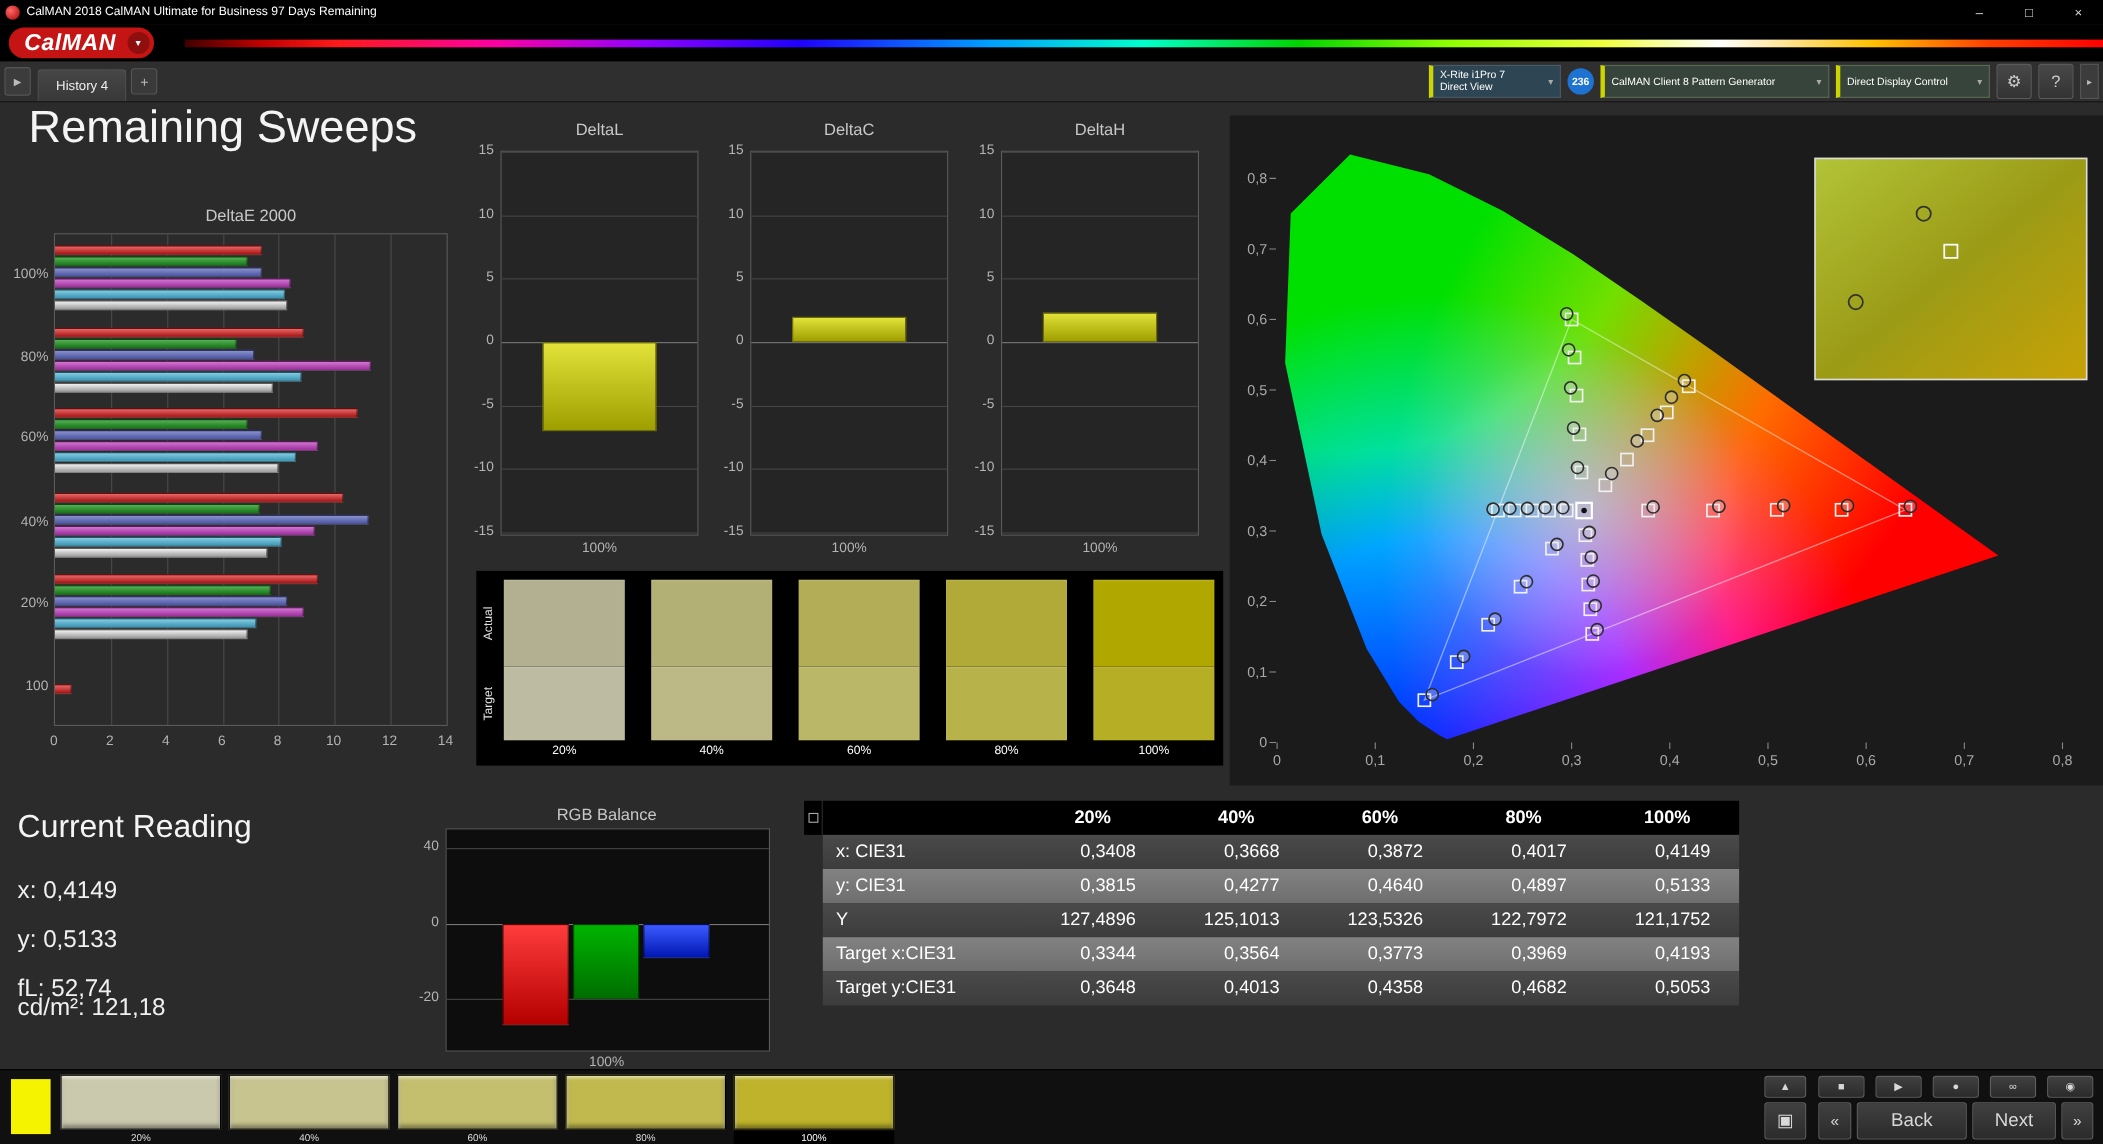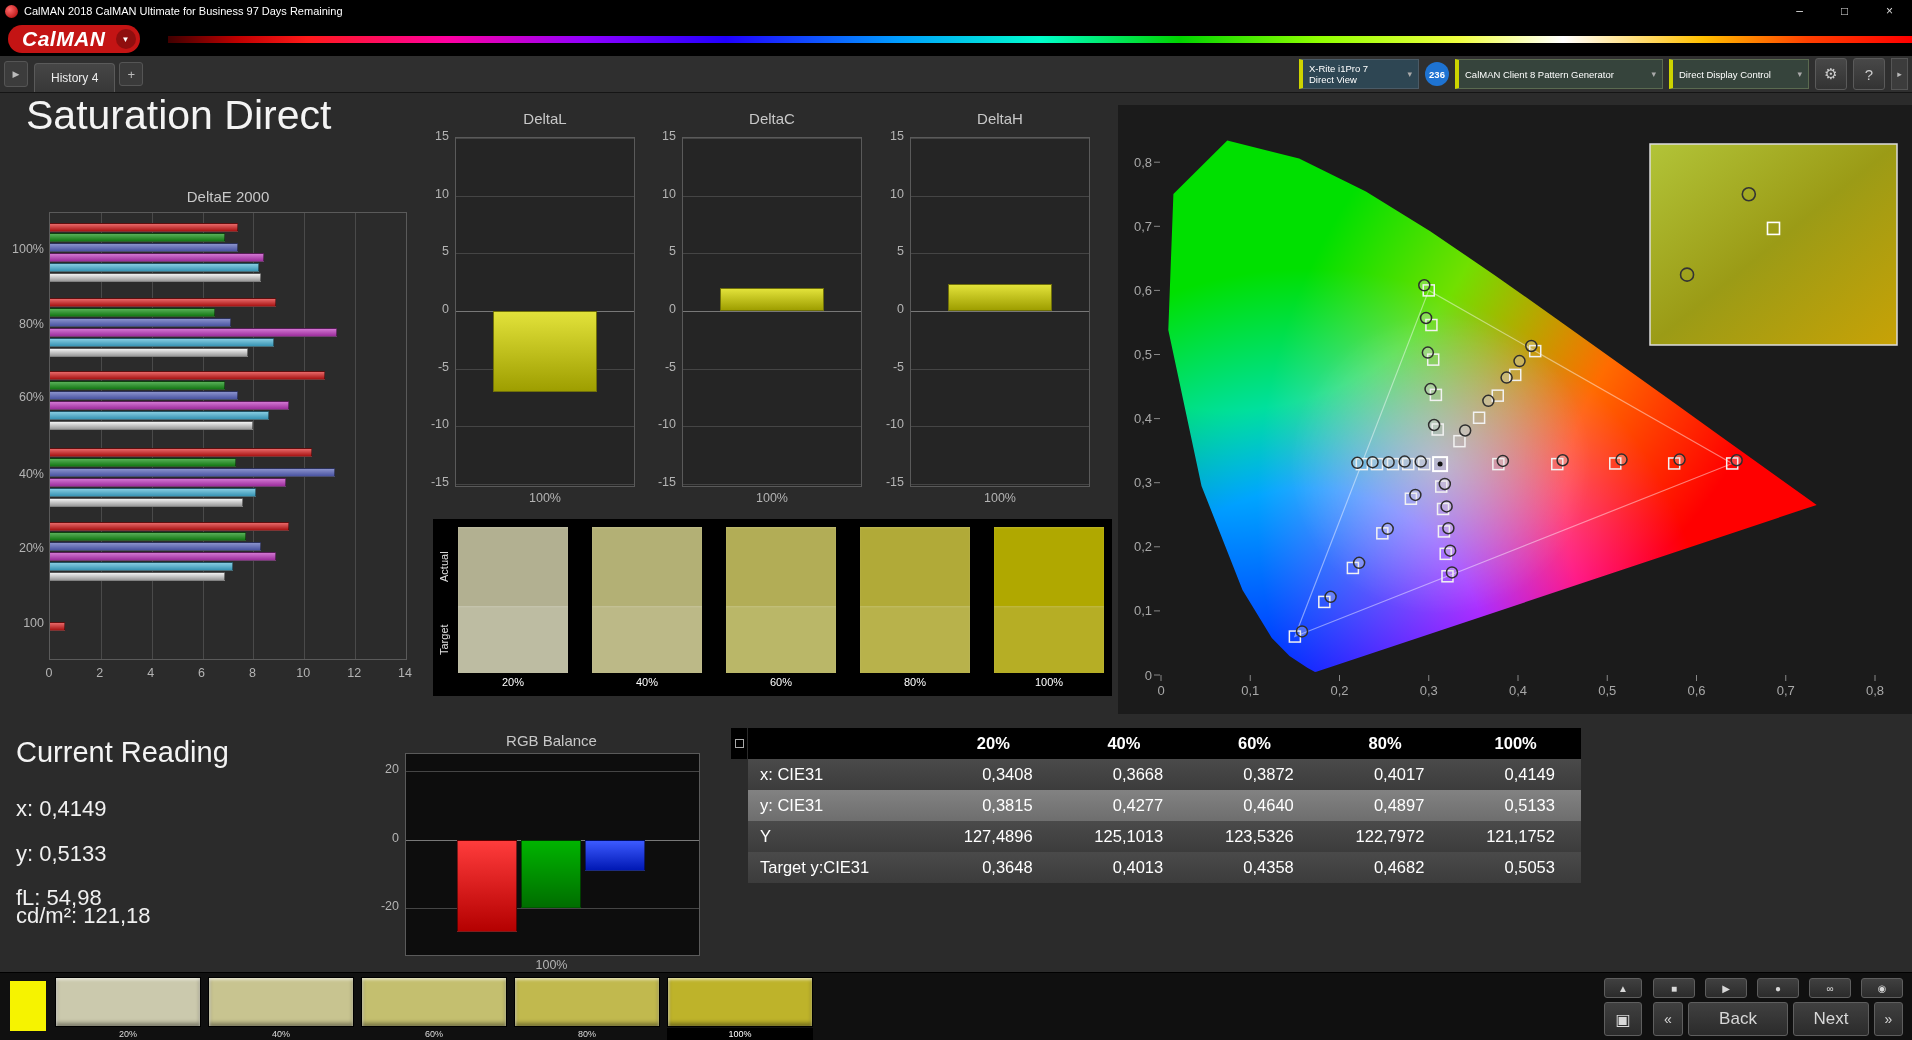--- a/index.html
+++ b/index.html
@@ -150,21 +150,21 @@
       <div class="sqbtn">
         <span>⚙</span>
       </div>
       <div class="sqbtn">
         <span>?</span>
       </div>
       <div class="edgebtn">▸</div>
     </div>
   </div>
 
-  <div class="page-title">Saturation Direct</div>
+  <div class="page-title">Remaining Sweeps</div>
 
   <div class="chart-title" style="left:49px;top:188px;width:358px;">DeltaE 2000</div>
   <div class="deltae-plot">
       <div class="grid-v" style="left: 50.8571px;"></div>
       <div class="grid-v" style="left: 101.714px;"></div>
       <div class="grid-v" style="left: 152.571px;"></div>
       <div class="grid-v" style="left: 203.429px;"></div>
       <div class="grid-v" style="left: 254.286px;"></div>
       <div class="grid-v" style="left: 305.143px;"></div>
       <div class="cluster" style="top: 9.5px;">
@@ -409,21 +409,21 @@
         <line x1="667.7500000000001" y1="570" x2="667.7500000000001" y2="576" stroke="#888" stroke-width="1"></line>
         <text x="667.7500000000001" y="590" fill="#a8a8a8" font-size="13" text-anchor="middle">0,7</text>
         <line x1="757" y1="570" x2="757" y2="576" stroke="#888" stroke-width="1"></line>
         <text x="757" y="590" fill="#a8a8a8" font-size="13" text-anchor="middle">0,8</text>
       </svg>
   </div>
 
   <div class="reading-title">Current Reading</div>
   <div class="reading-line" style="top:796px;">x: 0,4149</div>
   <div class="reading-line" style="top:841px;">y: 0,5133</div>
-  <div class="reading-line" style="top:885px;">fL: 54,98</div>
+  <div class="reading-line" style="top:885px;">fL: 52,74</div>
   <div class="reading-line" style="top:903px;">cd/m²: 121,18</div>
 
   <div class="chart-title" style="left:405px;top:732px;width:293px;">RGB Balance</div>
   <div class="rgb-box">
       <div class="grid-h" style="top: 17.1552px;"></div>
       <div class="grid-h zero-line" style="top: 85.7759px;"></div>
       <div class="grid-h" style="top: 154.397px;"></div>
       <div class="rgb-bar" style="left: 51px; width: 60px; top: 85.7759px; height: 92.6379px; background: linear-gradient(rgb(255, 60, 60), rgb(180, 0, 0));"></div>
       <div class="rgb-bar" style="left: 115px; width: 60px; top: 85.7759px; height: 68.6207px; background: linear-gradient(rgb(0, 180, 0), rgb(0, 110, 0));"></div>
       <div class="rgb-bar" style="left: 179px; width: 60px; top: 85.7759px; height: 30.8793px; background: linear-gradient(rgb(60, 90, 255), rgb(0, 24, 180));"></div>
@@ -458,20 +458,28 @@
         <div class="tcv">0,4897</div>
         <div class="tcv">0,5133</div>
       </div>
       <div class="trow dark">
         <div class="tc0">Y</div>
         <div class="tcv">127,4896</div>
         <div class="tcv">125,1013</div>
         <div class="tcv">123,5326</div>
         <div class="tcv">122,7972</div>
         <div class="tcv">121,1752</div>
+      </div>
+      <div class="trow light">
+        <div class="tc0">Target x:CIE31</div>
+        <div class="tcv">0,3344</div>
+        <div class="tcv">0,3564</div>
+        <div class="tcv">0,3773</div>
+        <div class="tcv">0,3969</div>
+        <div class="tcv">0,4193</div>
       </div>
       <div class="trow dark">
         <div class="tc0">Target y:CIE31</div>
         <div class="tcv">0,3648</div>
         <div class="tcv">0,4013</div>
         <div class="tcv">0,4358</div>
         <div class="tcv">0,4682</div>
         <div class="tcv">0,5053</div>
       </div>
     </div>
@@ -529,16 +537,16 @@
     <div class="axis-label" style="left: 646px; top: 359.667px; width: 30px; text-align: right;">-5</div>
     <div class="axis-label" style="left: 646px; top: 417.333px; width: 30px; text-align: right;">-10</div>
     <div class="axis-label" style="left: 646px; top: 475px; width: 30px; text-align: right;">-15</div>
     <div class="axis-label" style="left: 874px; top: 129px; width: 30px; text-align: right;">15</div>
     <div class="axis-label" style="left: 874px; top: 186.667px; width: 30px; text-align: right;">10</div>
     <div class="axis-label" style="left: 874px; top: 244.333px; width: 30px; text-align: right;">5</div>
     <div class="axis-label" style="left: 874px; top: 302px; width: 30px; text-align: right;">0</div>
     <div class="axis-label" style="left: 874px; top: 359.667px; width: 30px; text-align: right;">-5</div>
     <div class="axis-label" style="left: 874px; top: 417.333px; width: 30px; text-align: right;">-10</div>
     <div class="axis-label" style="left: 874px; top: 475px; width: 30px; text-align: right;">-15</div>
-    <div class="axis-label" style="left: 369px; top: 762.155px; width: 30px; text-align: right;">20</div>
+    <div class="axis-label" style="left: 369px; top: 762.155px; width: 30px; text-align: right;">40</div>
     <div class="axis-label" style="left: 369px; top: 830.776px; width: 30px; text-align: right;">0</div>
     <div class="axis-label" style="left: 369px; top: 899.397px; width: 30px; text-align: right;">-20</div>
   </div>
 
 </body></html>

